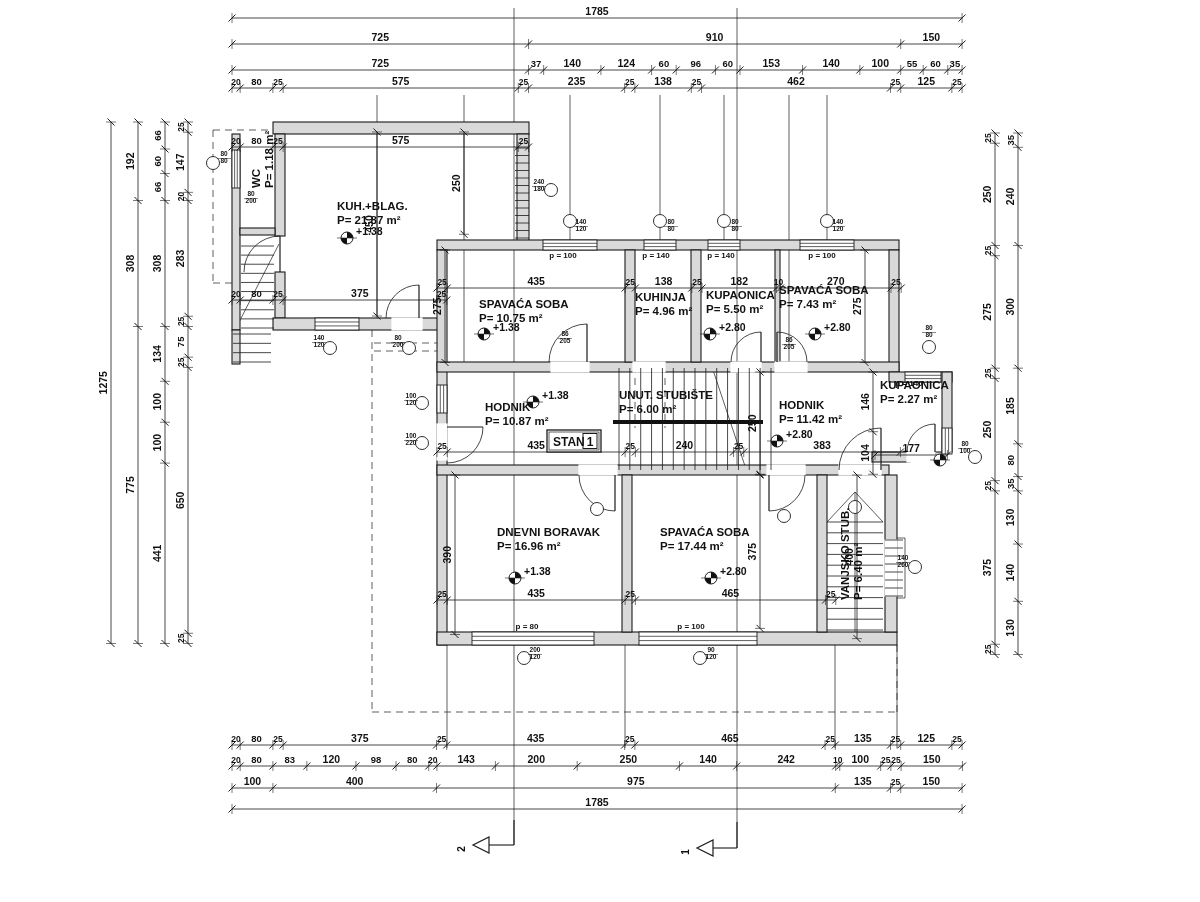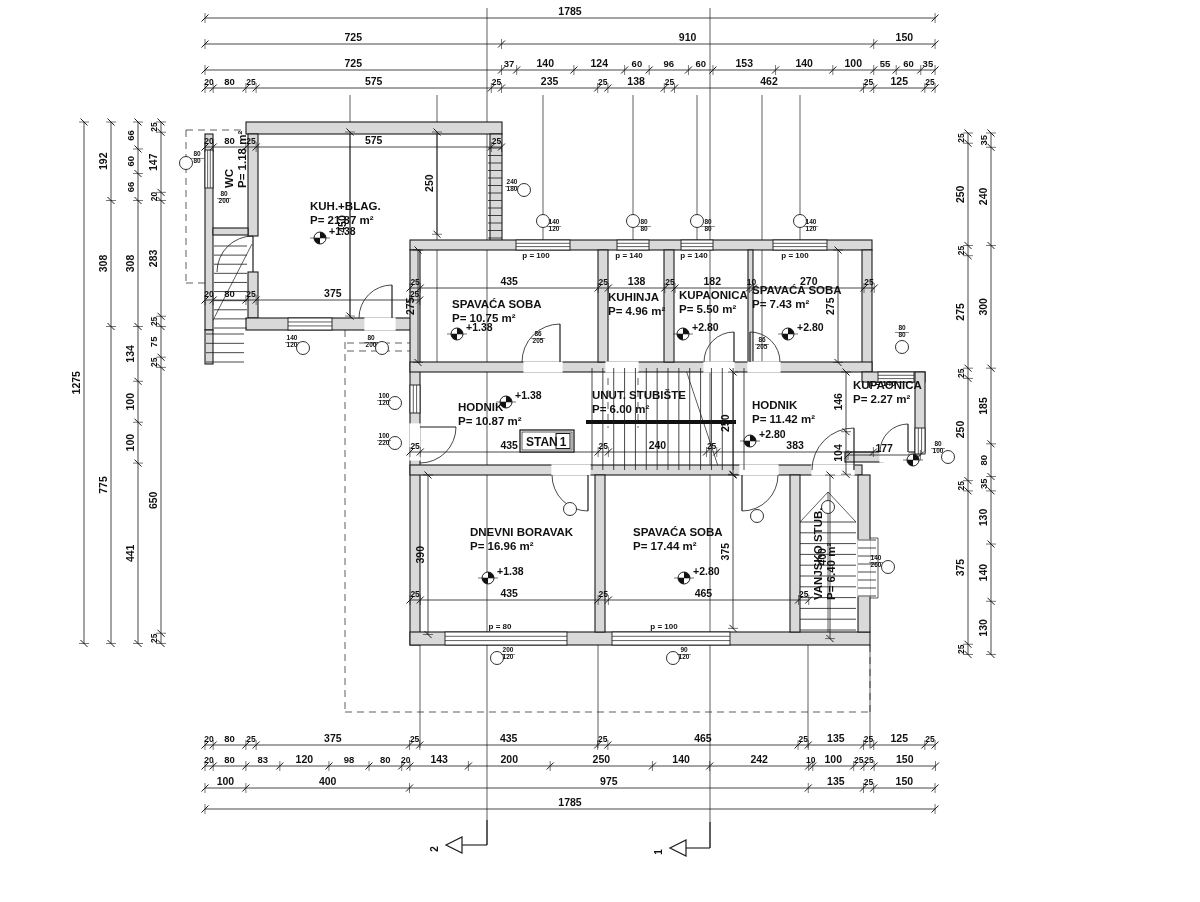--- a/index.html
+++ b/index.html
@@ -1,17 +1,17 @@
 <!DOCTYPE html>
 <html><head>
 <meta charset="utf-8">
 <style>
   html,body{margin:0;padding:0;background:#ffffff;}
   #page{width:999px;height:902px;position:relative;background:#fff;overflow:hidden;
-        font-family:"Liberation Sans",sans-serif;}
+        font-family:"Liberation Sans",sans-serif;padding-left:27px;}
   svg text{fill:#111;font-family:"Liberation Sans",sans-serif;}
 </style>
 </head>
 <body>
 
 <div id="page">
   <svg id="plan" width="1200" height="902" viewBox="0 0 1200 902">
       <line x1="487" y1="8" x2="487" y2="845" stroke="#1b1b1b" stroke-width="0.7" stroke-dasharray="none"></line>
       <line x1="710" y1="8" x2="710" y2="848" stroke="#1b1b1b" stroke-width="0.7" stroke-dasharray="none"></line>
       <line x1="186" y1="130" x2="246" y2="130" stroke="#1b1b1b" stroke-width="0.7" stroke-dasharray="7,5"></line>

